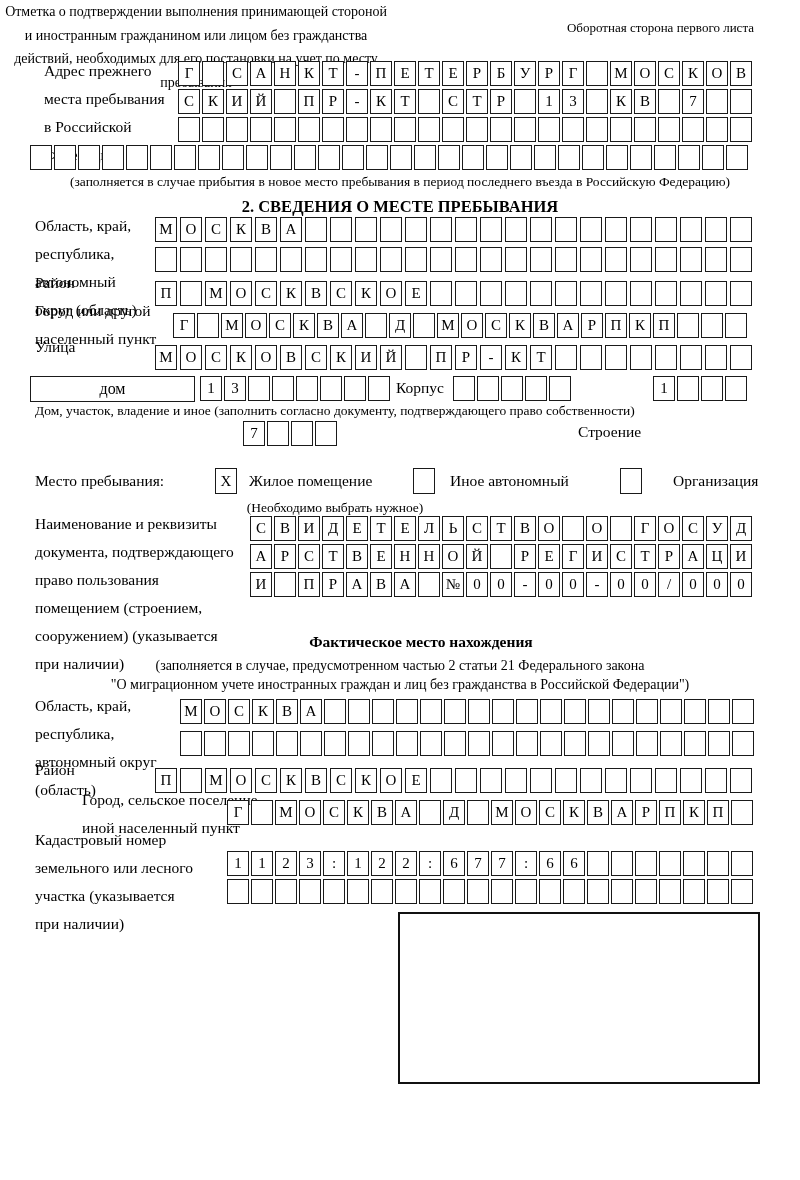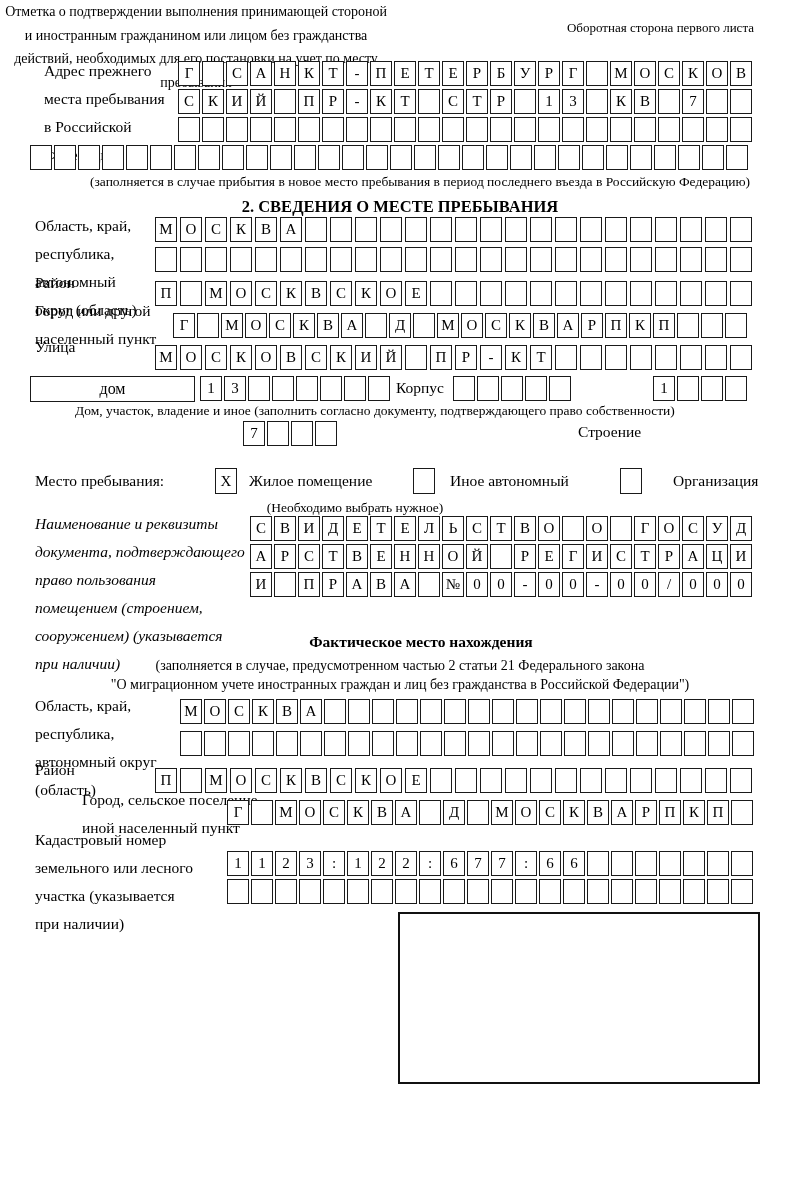--- a/index.html
+++ b/index.html
@@ -23,21 +23,21 @@
   }
   .checkbox {
     width:22px; height:26px; border:1.6px solid #1a1a1a;
     display:flex; align-items:center; justify-content:center;
     font-size:15px; background:#fff;
   }
   .wide-box {
     border:1.6px solid #1a1a1a; display:flex; align-items:center;
     justify-content:center; font-size:16px; background:#fff;
   }
-  .caption { font-size:13.5px;padding-left:40px; }
+  .caption { font-size:13.5px; }
   .center { left:0; width:800px; text-align:center; }
   .sec-title { font-weight:bold; font-size:16.5px; }
   .sub-title { font-weight:bold; font-size:15.5px; }
   .note-line { font-size:14px; }
   .stamp-box { left:398px; top:912px; width:362px; height:172px; border:2px solid #111; background:#fff; }
   .stamp-caption { left:383px; top:1090px; width:392px; text-align:center; font-size:14px; line-height:23.5px; }
 </style>
 </head>
 <body>
 
@@ -342,21 +342,21 @@
 
   <div class="opt-label" style="left:35px; top:472px;text-align:right;">Место пребывания:</div>
   <div class="checkbox" style="left:215px; top:468px;">X</div>
   <div class="opt-label" style="left:249px; top:472px;">Жилое помещение</div>
   <div class="checkbox" style="left:413px; top:468px;"></div>
   <div class="opt-label" style="left:450px; top:472px;">Иное автономный</div>
   <div class="checkbox" style="left:620px; top:468px;"></div>
   <div class="opt-label" style="left:673px; top:472px;">Организация</div>
   <div class="caption" style="left:155px; top:500px; width:360px; text-align:center;">(Необходимо выбрать нужное)</div>
 
-  <div class="label" style="left:35px; top:510px;font-style:italic;">Наименование и реквизиты
+  <div class="label" style="left:35px; top:510px;">Наименование и реквизиты
 документа, подтверждающего
 право пользования
 помещением (строением,
 сооружением) (указывается
 при наличии)</div>
   <div class="cellrow" style="left:250px; top:516px;">
       <span class="cell">С</span>
       <span class="cell">В</span>
       <span class="cell">И</span>
       <span class="cell">Д</span>

